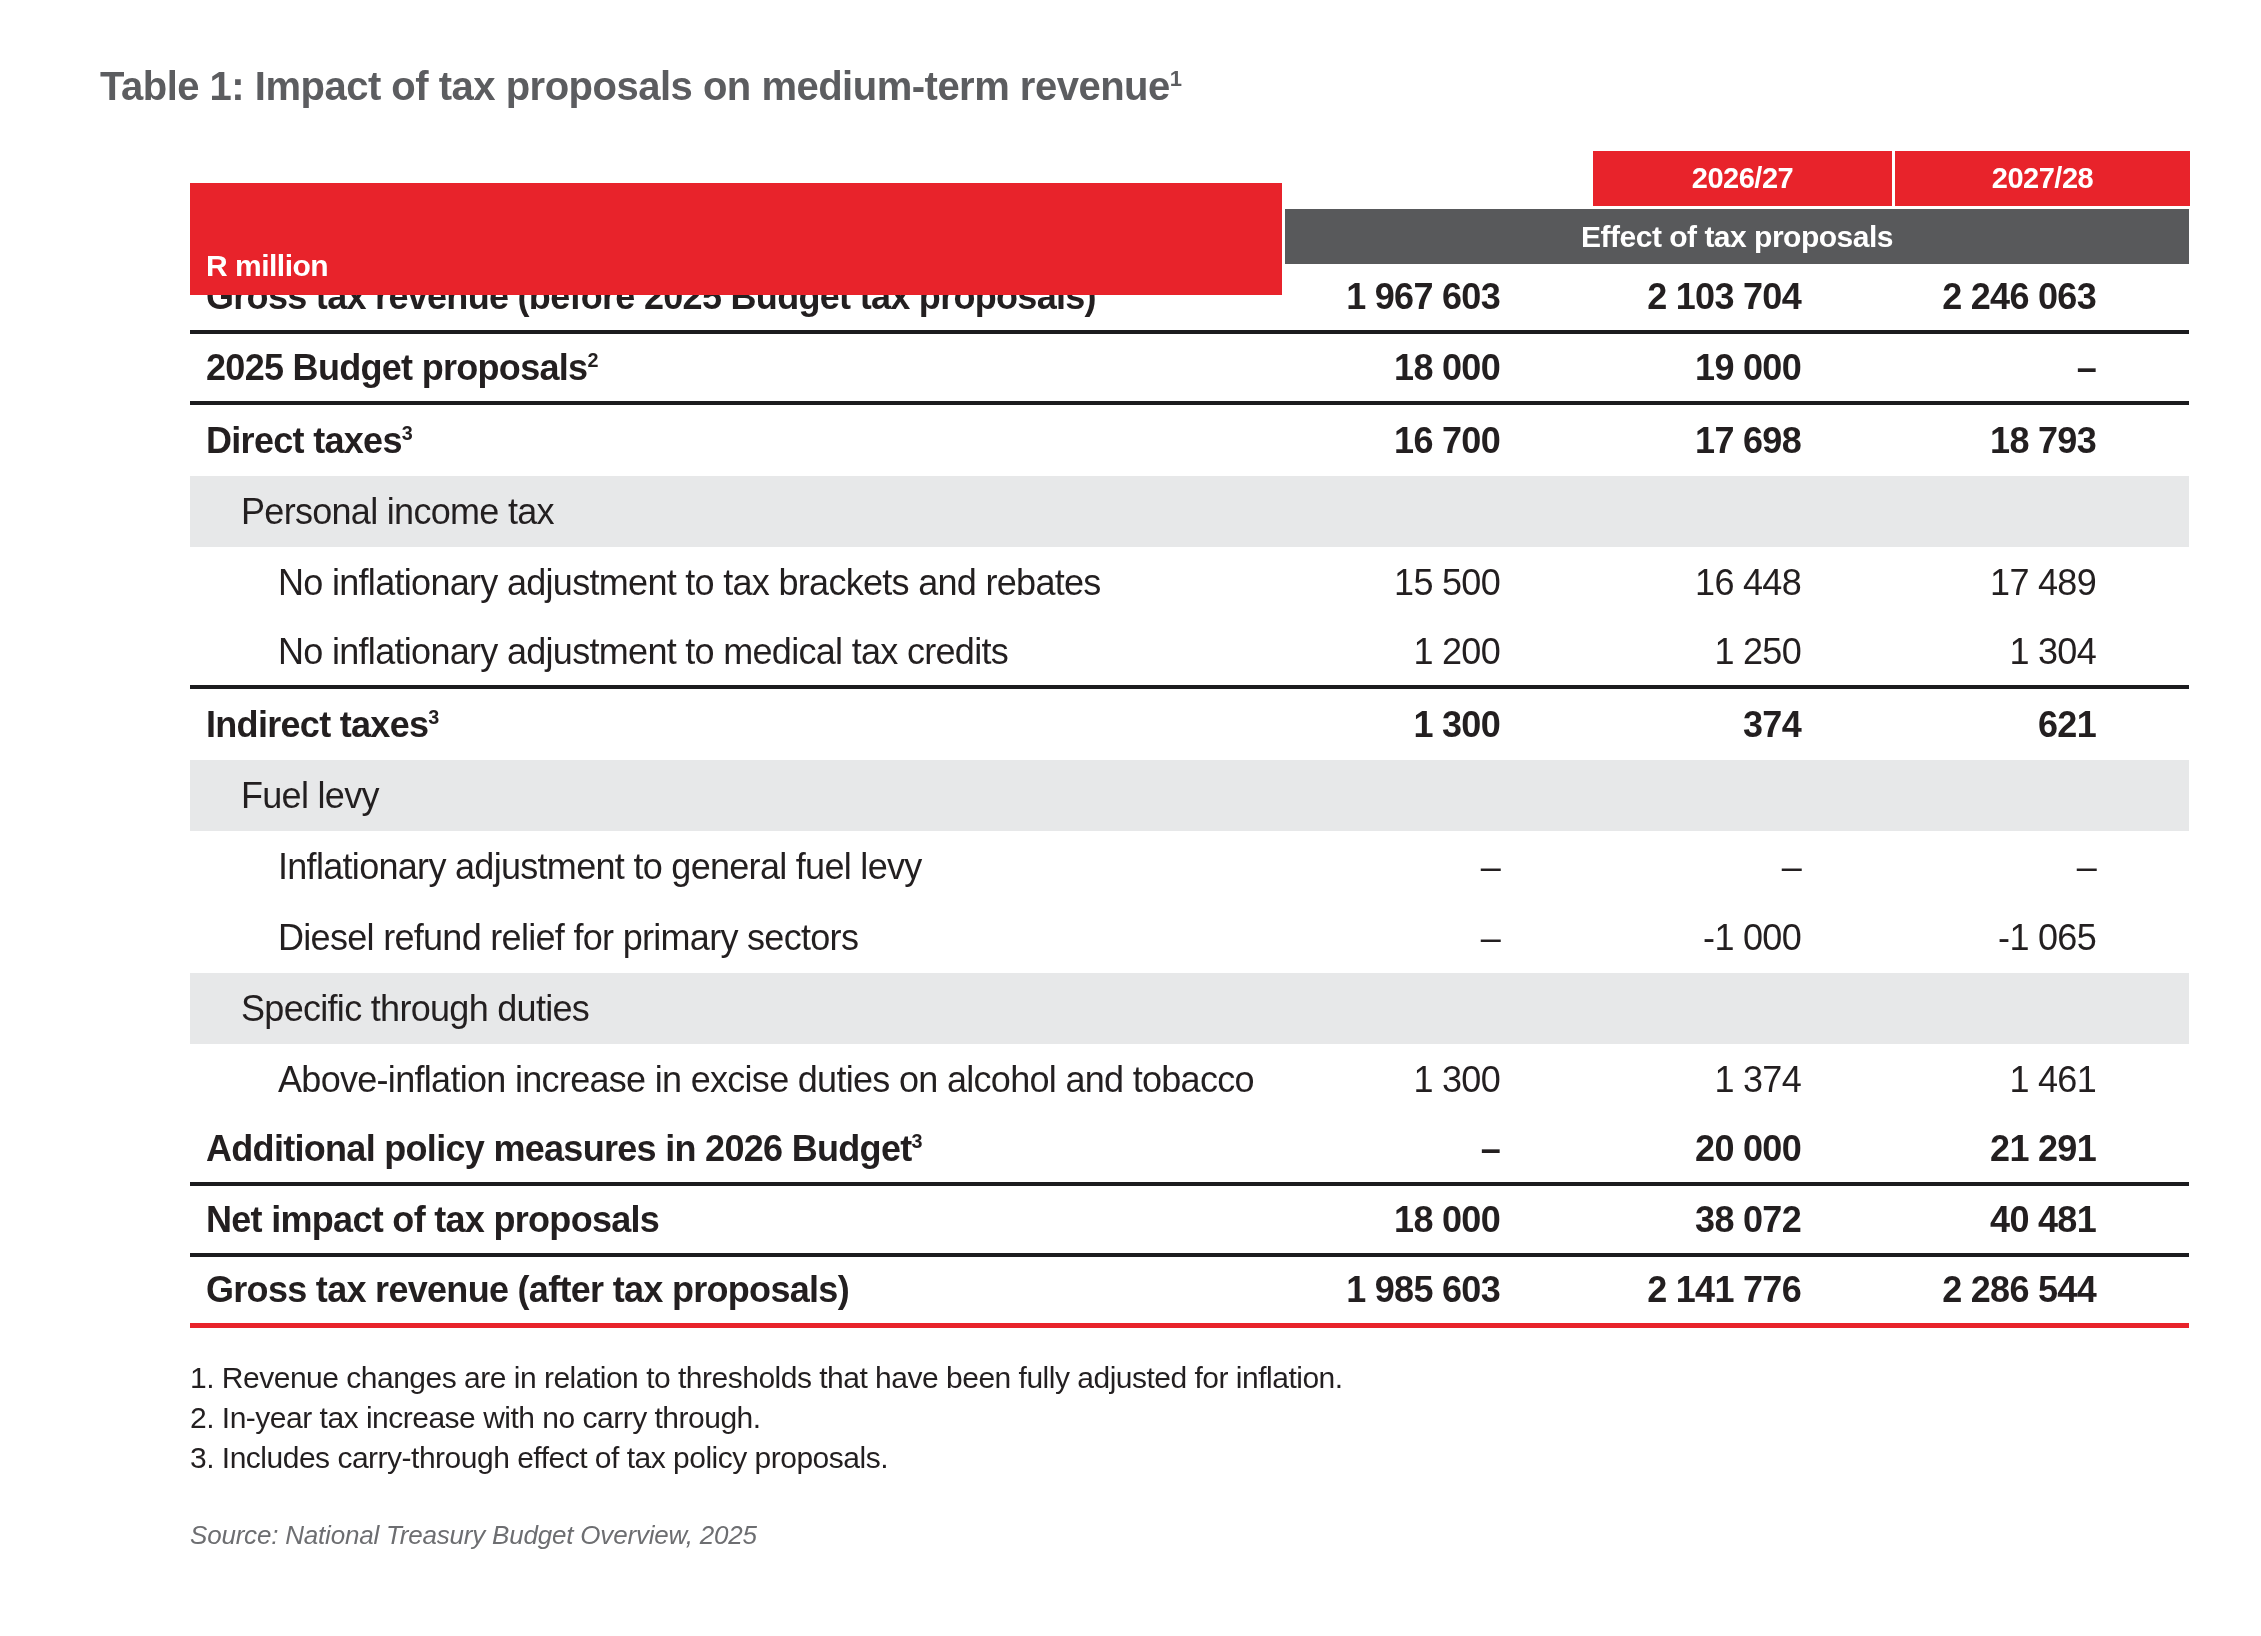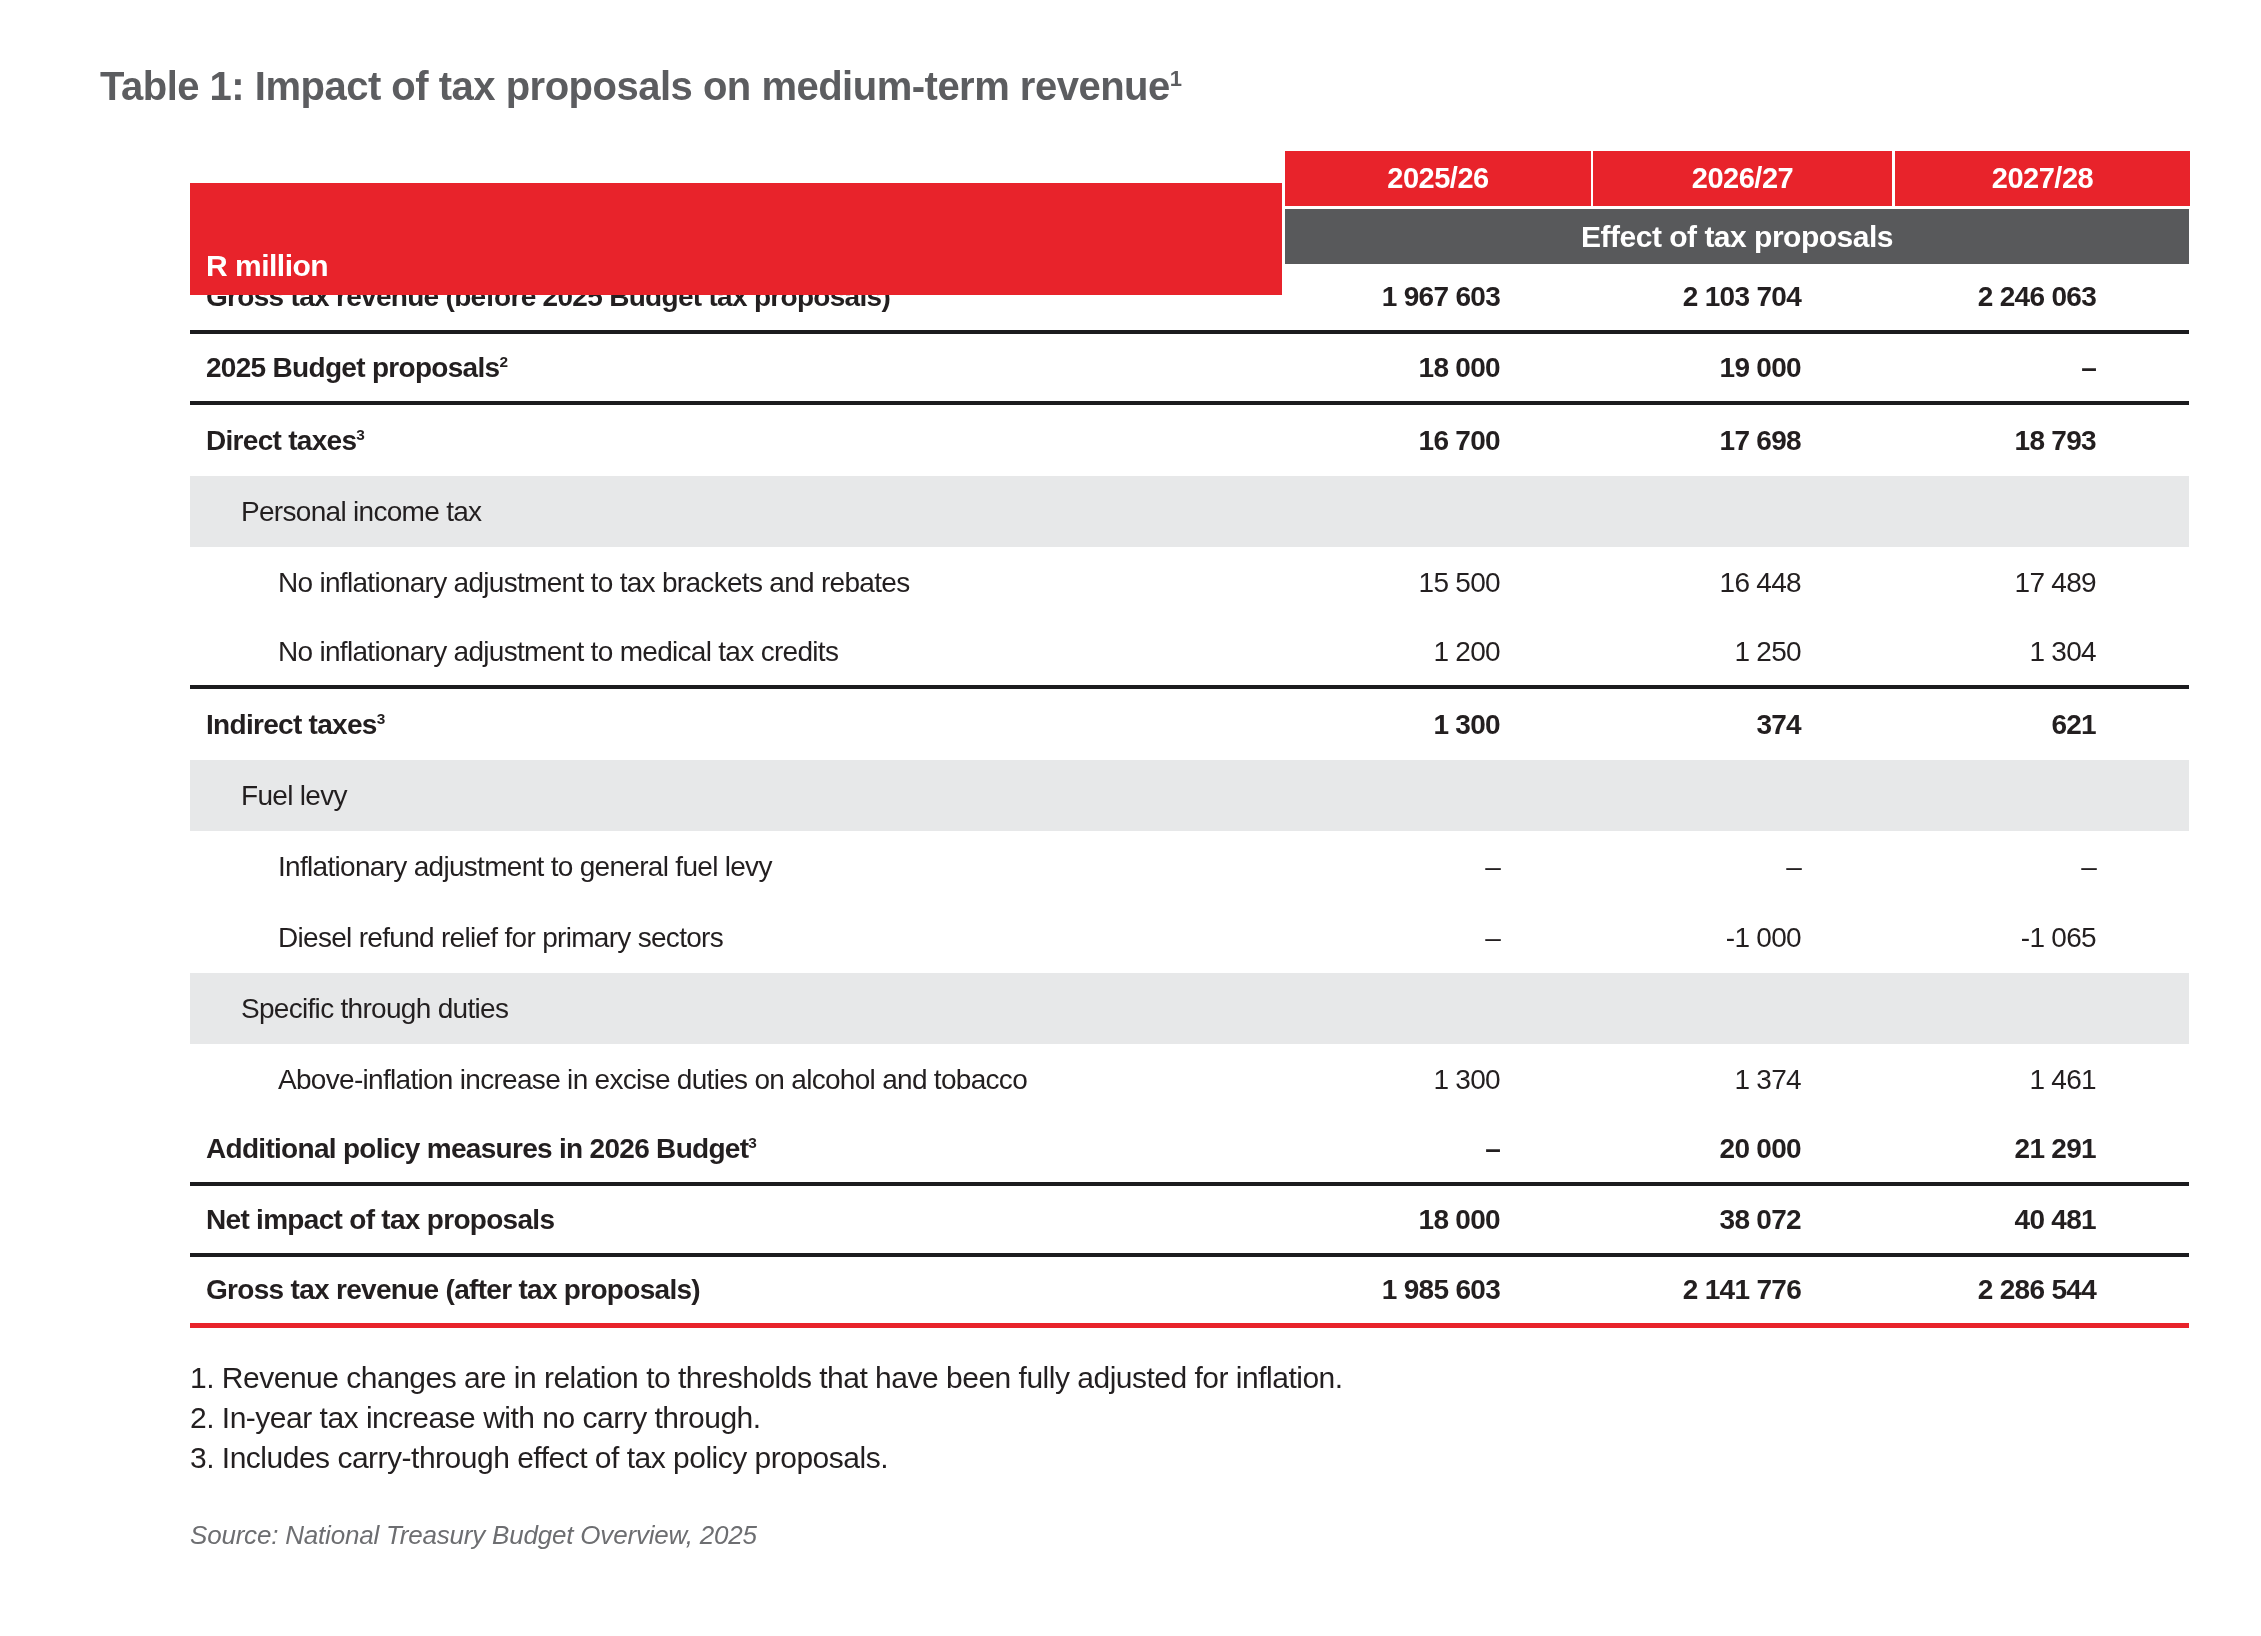--- a/index.html
+++ b/index.html
@@ -35,21 +35,21 @@
   .y2{left:1403px;width:299px;}
   .y3{left:1705px;width:295px;}
   .hdr-band{
     position:absolute;left:1095px;top:58px;width:904px;height:55px;
     background:var(--header_gray,#58595B);
     color:#ffffff;font-size:30px;font-weight:bold;letter-spacing:-0.5px;
     display:flex;align-items:center;justify-content:center;
   }
 
   
-  .r{display:flex;height:71px;align-items:center;font-size:28px;letter-spacing:-0.7px;box-sizing:border-box;}
+  .r{display:flex;height:71px;align-items:center;font-size:36px;letter-spacing:-0.7px;box-sizing:border-box;}
   .r .lbl{width:1095px;box-sizing:border-box;padding-left:16px;white-space:nowrap;}
   .r .lbl sup{font-size:55%;vertical-align:super;}
   .indent1 .lbl{padding-left:51px;}
   .indent2 .lbl{padding-left:88px;}
   .r .v{box-sizing:border-box;text-align:right;padding-right:93px;white-space:nowrap;}
   .v.c1{width:308px;}
   .v.c2{width:301px;}
   .v.c3{width:295px;}
   .bold{font-weight:bold;}
   .shaded{background:var(--row_gray,#E7E8E9);}
@@ -69,21 +69,20 @@
 <body>
 
 <div class="page-title"><span>Table 1: Impact of tax proposals on medium-term revenue</span><sup>1</sup></div>
 
 <div class="tbl">
 
   <div class="hdr">
     <div class="hdr-label-block">
         <span>R million</span>
       </div>
-    <div class="hdr-year y1">2025/26</div>
     <div class="hdr-year y2">2026/27</div>
     <div class="hdr-year y3">2027/28</div>
     <div class="hdr-band">Effect of tax proposals</div>
   </div>
 
   <div class="r bold bb">
     <div class="lbl"><span>Gross tax revenue (before 2025 Budget tax proposals)</span><sup></sup></div>
     <div class="v c1">1 967 603</div>
     <div class="v c2">2 103 704</div>
     <div class="v c3">2 246 063</div>

